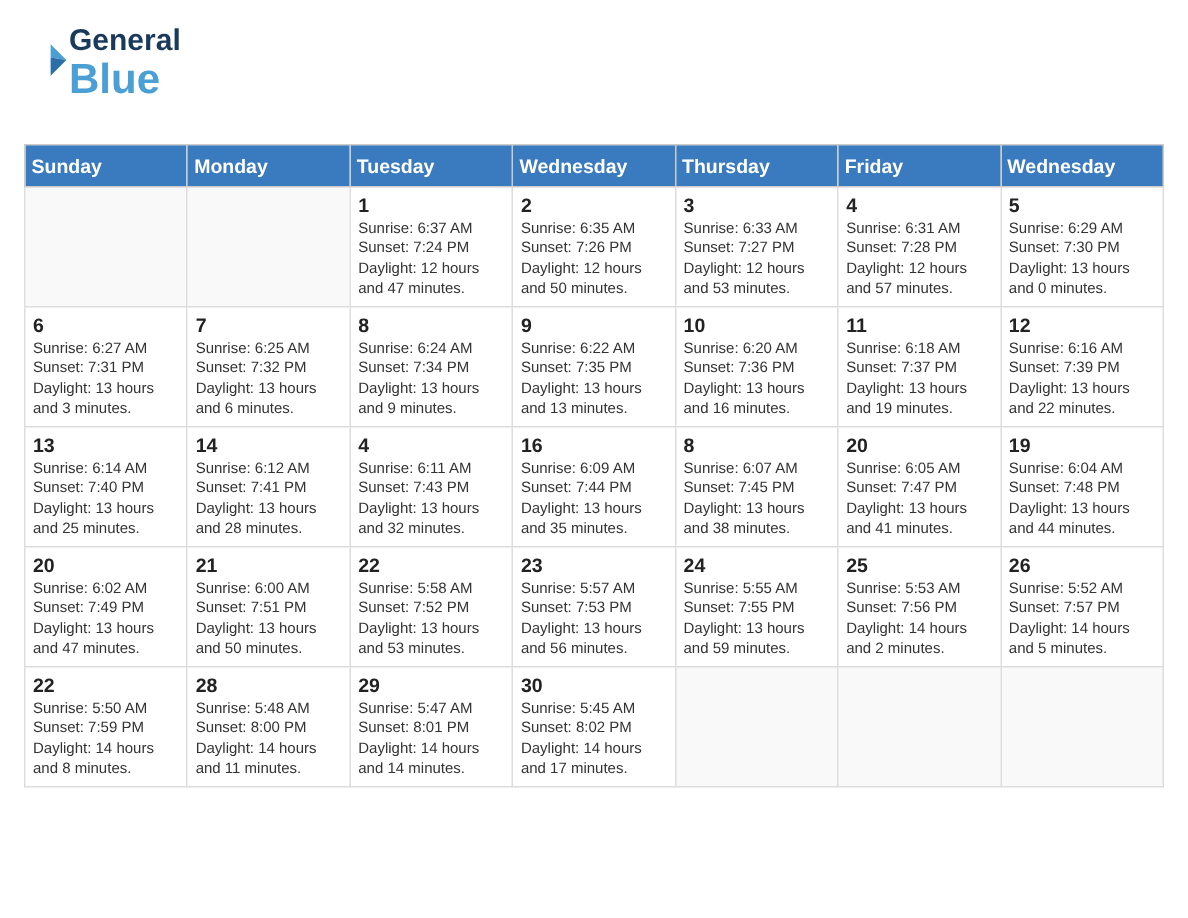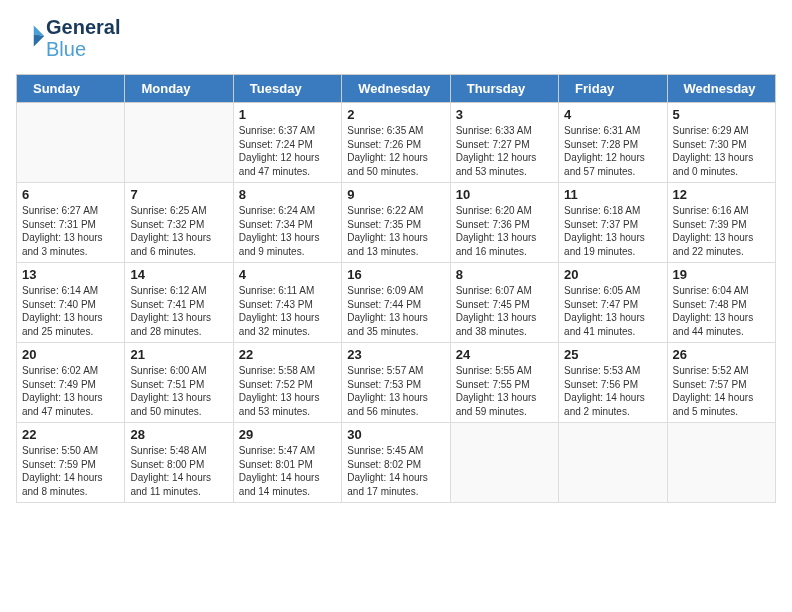--- a/index.html
+++ b/index.html
@@ -7,21 +7,21 @@
       font-family: Arial, sans-serif;
       background: #fff;
       width: 792px;
       min-height: 612px;
       padding: 16px;
     }
     .header {
       display: flex;
       justify-content: space-between;
       align-items: flex-start;
-      margin-bottom: 14px;
+      margin-bottom: 27px;
     }
     .logo {
       display: flex;
       align-items: center;
     }
     .logo-icon {
       width: 28px;
       height: 28px;
       margin-left: 2px;
     }
@@ -40,21 +40,21 @@
     .calendar {
       width: 100%;
       border-collapse: collapse;
       border: 1px solid #ccc;
     }
     .calendar th {
       background: #3a7abf;
       color: #fff;
       font-size: 13px;
       font-weight: bold;
-      padding: 6px 16px;
+      padding: 6px 4px;
       text-align: left;
       border: 1px solid #ccc;
     }
     .calendar td {
       vertical-align: top;
       border: 1px solid #ddd;
       padding: 4px 5px;
       width: 107px;
       min-height: 80px;
       font-size: 10.5px;
@@ -83,21 +83,21 @@
 <div class="header">
   <div class="logo">
     <div>
       <svg class="logo-icon" viewBox="0 0 32 32">
         <polygon points="18,4 30,16 18,14 18,4" fill="#4a9fd4"></polygon>
         <polygon points="18,14 30,16 18,28 18,14" fill="#2a6fa8"></polygon>
       </svg>
     </div>
     <div>
       <div style="font-size:20px;font-weight:bold;color:#1a3a5c;line-height:1.1;">General</div>
-      <div style="font-size:20px;font-weight:normal;color:#4a9fd4;line-height:1.1;">Blue</div>
+      <div style="font-size:28px;font-weight:bold;color:#4a9fd4;line-height:1.1;">Blue</div>
     </div>
   </div>
   <div class="title-block">
     <div class="month-title"></div>
     <div class="subtitle"></div>
   </div>
 </div>
 
 <table class="calendar">
   <thead>

